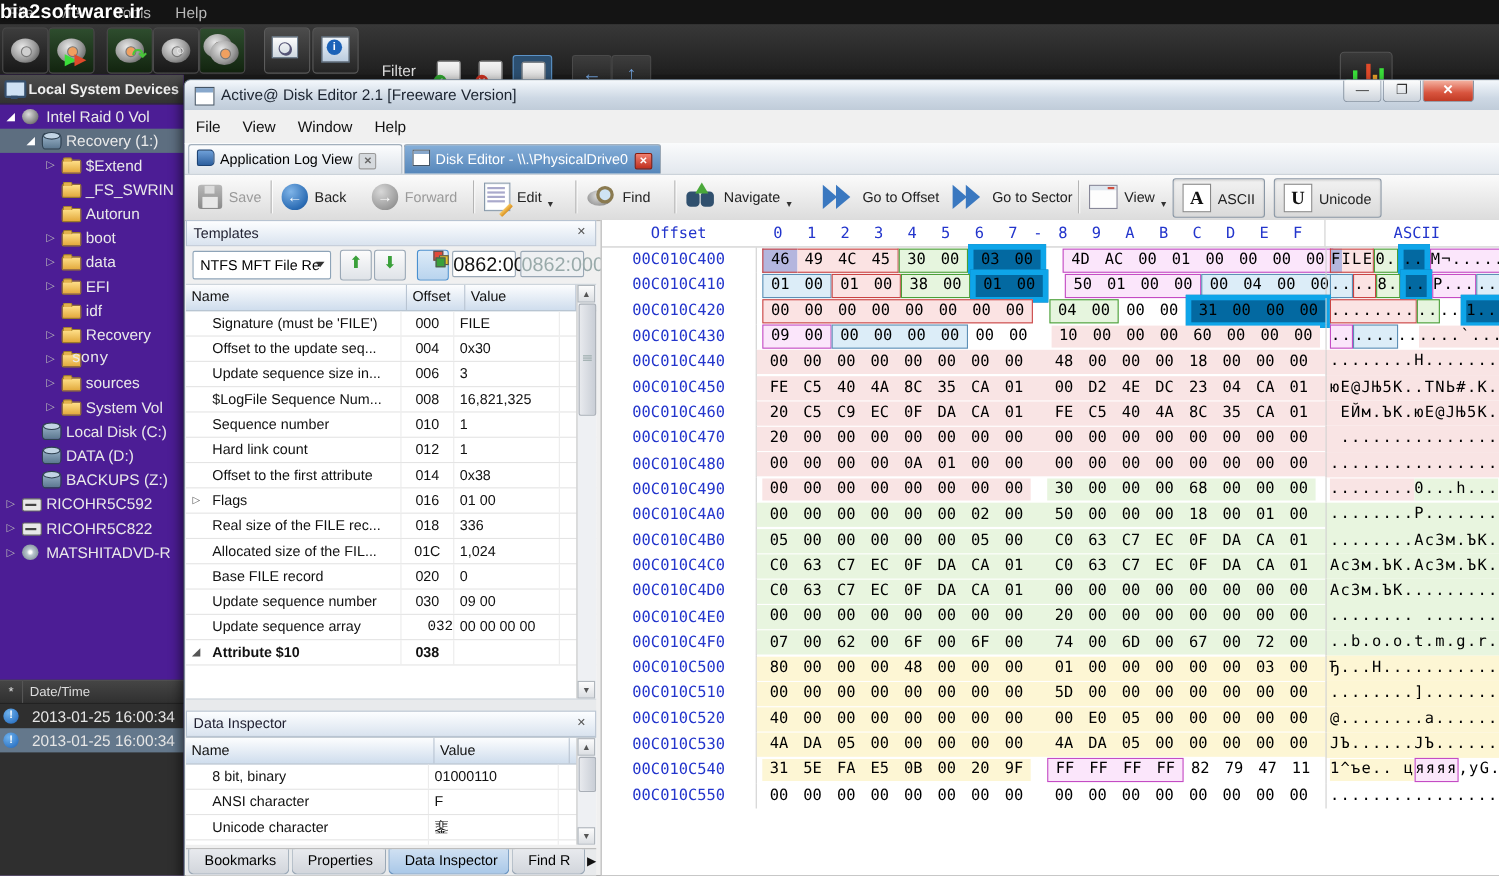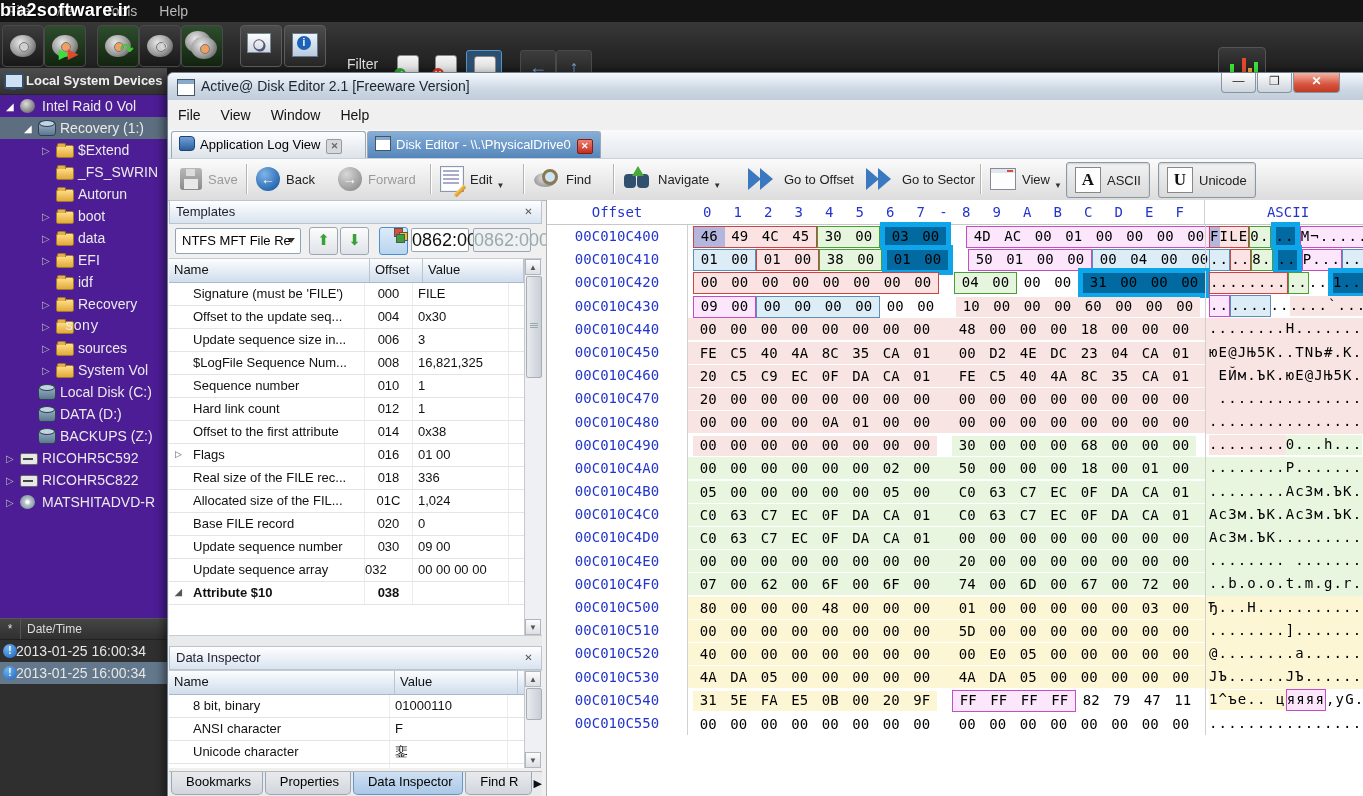--- a/index.html
+++ b/index.html
@@ -49,21 +49,21 @@
 .i-usb::after{content:"";position:absolute;left:2px;top:4px;width:10px;height:2px;background:#444}
 .i-cd{background:radial-gradient(circle at 50% 50%,#fff 12%,#b9c6ce 30%,#8c9aa4 70%,#5d6a72);border-radius:50%;height:14px;width:15px}
 .i-info{background:radial-gradient(circle at 35% 30%,#6fb3ef,#1b62b8);border-radius:50%;width:14px;height:14px;color:#fff;font-size:10px;font-weight:bold;text-align:center;line-height:14px}
 .logpanel{position:absolute;left:0;top:550px;width:167px;height:178px;background:#2f2f2f;border-top:1px solid #555}
 .loghdr{height:20px;background:linear-gradient(#454545,#303030);border-bottom:1px solid #222;color:#ddd;font-size:12px;line-height:20px}
 .loghdr .star{display:inline-block;width:20px;text-align:center;border-right:1px solid #555}
 .loghdr .dt{padding-left:6px}
 .lrow{position:relative;height:22px;line-height:22px;color:#e6e6e6;font-size:14px;white-space:nowrap}
 .lrow.sel{background:#64788c}
 .lrow .i-info{position:absolute;left:3px;top:4px}
-.lrow .txt{margin-left:16px}
+.lrow .txt{margin-left:29px}
 
 #win{position:absolute;left:167px;top:72px;width:1200px;height:724px;background:#f0f0f0;border:1px solid #6e7f90;border-radius:6px 0 0 0;box-shadow:-3px 3px 10px rgba(0,0,0,.5)}
 .titlebar{position:absolute;left:0;top:0;width:100%;height:27px;background:linear-gradient(#f4f8fc,#cdd8e4 60%,#c0ccd9);border-radius:6px 0 0 0;border-bottom:1px solid #a6b4c2}
 .titlebar .appico{position:absolute;left:9px;top:6px;width:16px;height:15px;background:#fff;border:1px solid #456;box-shadow:inset 0 4px 0 #88a8cc}
 .titlebar .title{position:absolute;left:33px;top:5px;font-size:14px;color:#1c2430}
 .capbtns{position:absolute;right:28px;top:0;display:flex}
 .cap{width:33px;height:19px;border:1px solid #8894a2;border-top:none;border-radius:0 0 4px 4px;background:linear-gradient(#fdfdfd,#cdd4dc);text-align:center;line-height:17px;font-size:12px;color:#333;margin-left:1px}
 .cap.close{width:45px;background:linear-gradient(#f5b3a2,#d8543e 60%,#c03a24);color:#fff;font-weight:bold}
 .menubar{position:absolute;left:0;top:27px;width:100%;height:30px;background:#f0f0f0;border-bottom:1px solid #d8d8d8}
 .menubar span{display:inline-block;margin-top:5px;padding:2px 10px;font-size:14px;color:#111}
@@ -493,21 +493,21 @@
               <span class="c" style="width: 47px; text-align: center;">020</span>
               <span class="c" style="width: 90px; padding-left: 5px;">0</span>
             </div>
             <div class="grow">
               <span class="c name" style="width: 171px;">Update sequence number</span>
               <span class="c" style="width: 47px; text-align: center;">030</span>
               <span class="c" style="width: 90px; padding-left: 5px;">09 00</span>
             </div>
             <div class="grow">
               <span class="c name" style="width: 171px;">Update sequence array</span>
-              <span class="c" style="width: 47px; text-align: left;">032</span>
+              <span class="c" style="width: 47px; text-align: right; font-family: Liberation Mono, monospace;">032</span>
               <span class="c" style="width: 90px; padding-left: 5px;">00 00 00 00</span>
             </div>
             <div class="grow bold">
               <span class="c name" style="width: 171px;">Attribute $10<span class="exp">◢</span></span>
               <span class="c" style="width: 47px; text-align: center;">038</span>
               <span class="c" style="width: 90px; padding-left: 5px;"></span>
             </div>
           </div>
         <div class="vsb" style="height:376px">
           <span class="ar" style="top:0">▲</span>

